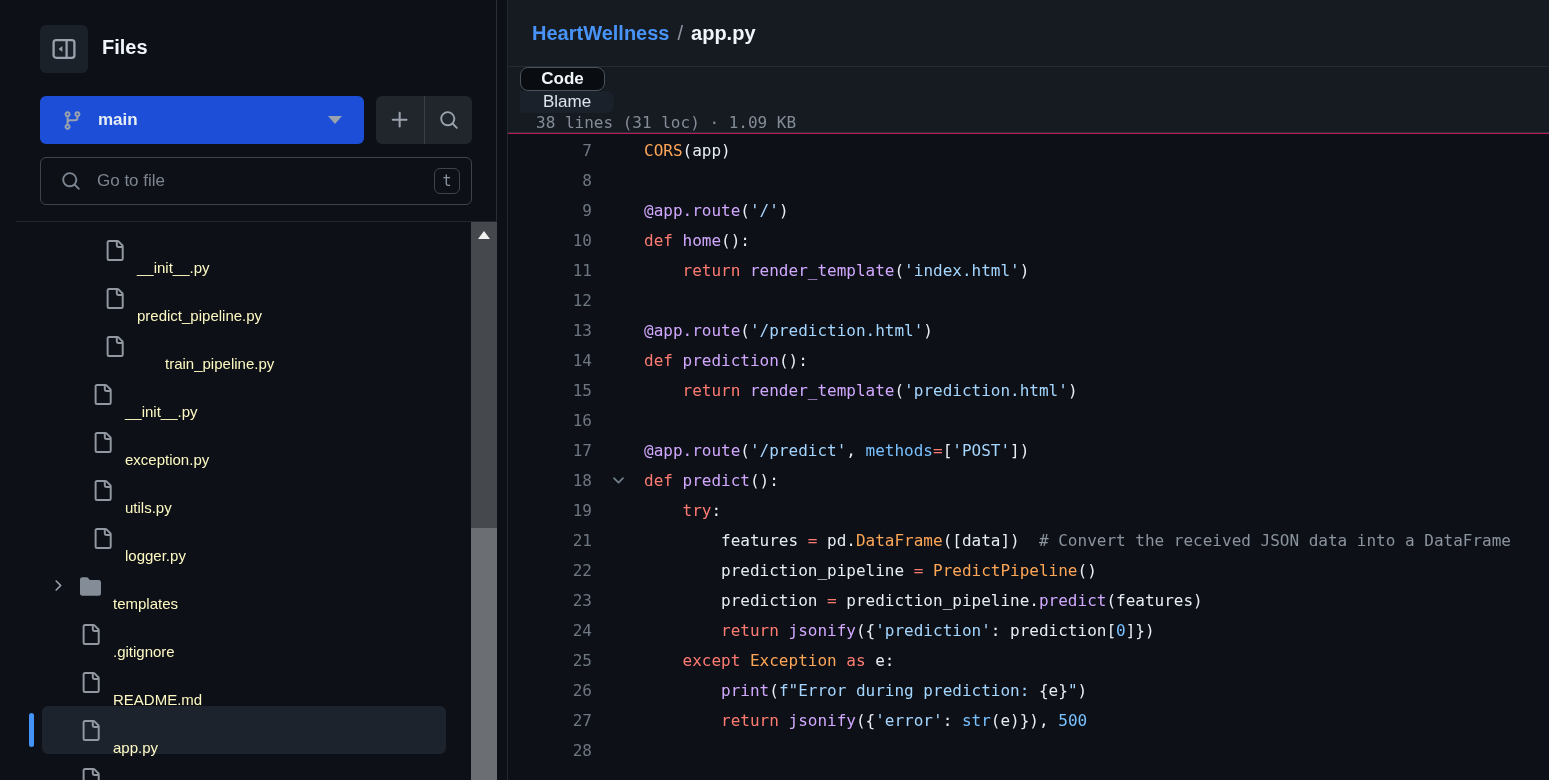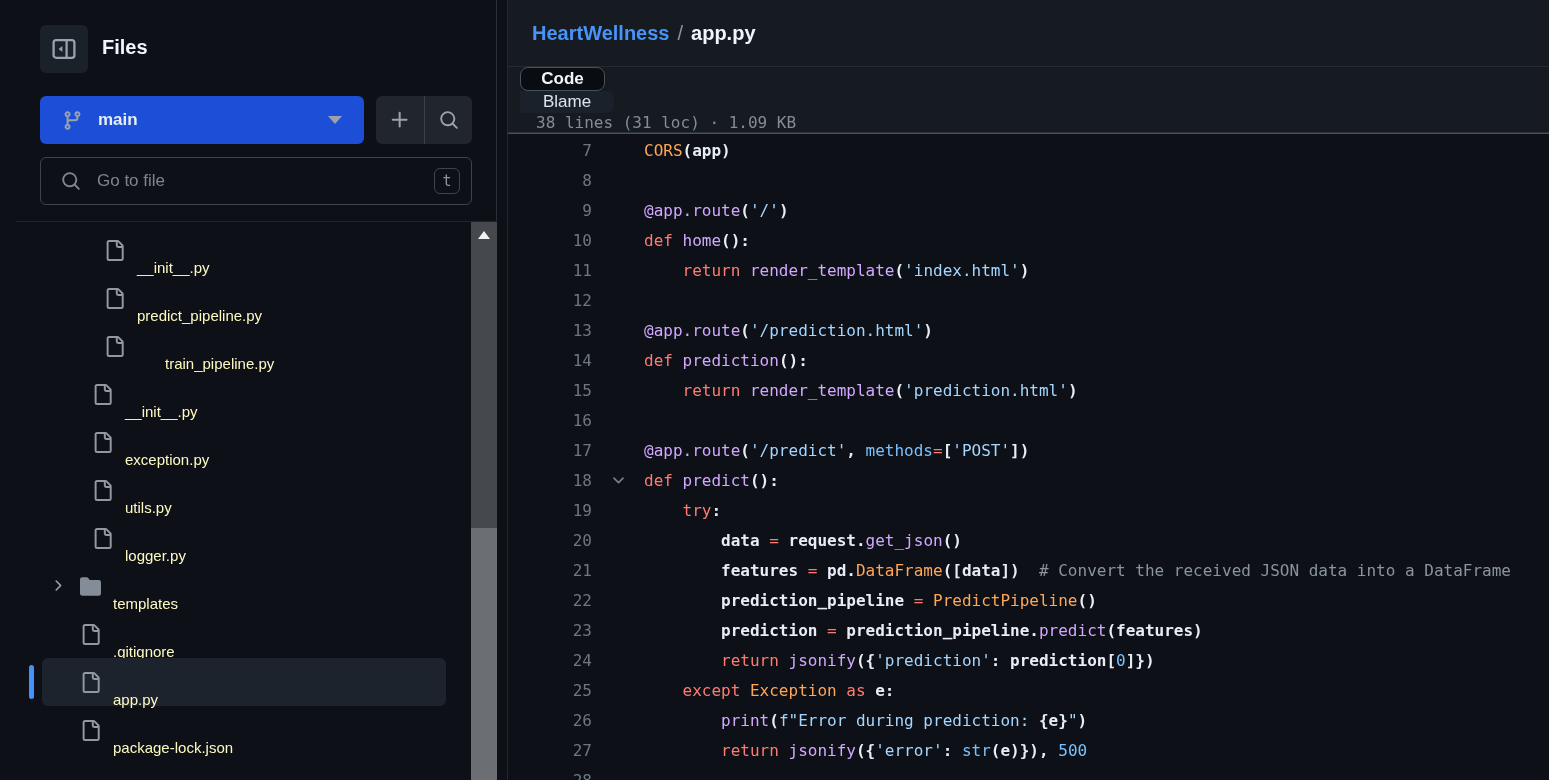--- a/index.html
+++ b/index.html
@@ -46,21 +46,21 @@
   .crumb-file{color:#f0f6fc;font-weight:700;}
   #tabs-row{height:65px;display:flex;align-items:flex-start;padding-left:12px;flex-direction:column;}
   .seg-code{display:flex;align-items:center;justify-content:center;width:85px;height:43px;background:#090d12;border:1px solid #4a525c;border-radius:8px;color:#f0f6fc;font-size:17px;font-weight:700;cursor:pointer;}
   .seg-blame{display:flex;align-items:center;justify-content:center;width:94px;height:43px;background:#1b212b;border:none;border-radius:0 8px 8px 0;color:#dde4ec;font-size:17px;font-weight:500;cursor:pointer;}
   .file-meta{margin-left:16px;color:#848d97;font-size:16px;font-family:"DejaVu Sans Mono","Liberation Mono",monospace;letter-spacing:0;}
   #code-area{position:absolute;left:0;top:134px;width:100%;height:646px;overflow:hidden;padding-top:1px;background:#0d1117;}
   .code-row{height:30px;display:flex;align-items:center;font-family:"DejaVu Sans Mono","Liberation Mono",monospace;font-size:16px;}
   .code-row .ln{flex:none;width:84px;text-align:right;color:#6e7681;cursor:pointer;}
   .code-row .fold{flex:none;width:52px;display:flex;align-items:center;justify-content:center;}
   .code-row .src{white-space:pre;}
-  .t-p{color:#e6edf3;font-weight:bold;} .t-k{color:#ff7b72;} .t-f{color:#d2a8ff;}
+  .t-p{color:#e6edf3;} .t-k{color:#ff7b72;} .t-f{color:#d2a8ff;}
   .t-s{color:#a5d6ff;} .t-c{color:#79c0ff;} .t-o{color:#ffa657;} .t-m{color:#8b949e;}
 </style>
 </head>
 <body>
 
 <div id="app">
 
   <div id="sidebar">
     <button class="toggle-btn">
       <span style="display:flex;">
@@ -182,20 +182,28 @@
           </span>
           <span class="t-label">templates</span>
         </div>
         <div class="tree-row" style="padding-left: 38px;">
           <span class="t-icon">
             <svg width="21" height="21" viewBox="0 0 16 16" fill="#9198a1">
               <path d="M2 1.75C2 .784 2.784 0 3.75 0h6.586c.464 0 .909.184 1.237.513l2.914 2.914c.329.328.513.773.513 1.237v9.586A1.75 1.75 0 0 1 13.25 16h-9.5A1.75 1.75 0 0 1 2 14.25Zm1.75-.25a.25.25 0 0 0-.25.25v12.5c0 .138.112.25.25.25h9.5a.25.25 0 0 0 .25-.25V6h-2.75A1.75 1.75 0 0 1 9 4.25V1.5Zm6.75.062V4.25c0 .138.112.25.25.25h2.688l-.011-.013-2.914-2.914-.013-.011Z"></path>
             </svg>
           </span>
           <span class="t-label">.gitignore</span>
+        </div>
+        <div class="tree-row" style="padding-left: 38px;">
+          <span class="t-icon">
+            <svg width="21" height="21" viewBox="0 0 16 16" fill="#9198a1">
+              <path d="M2 1.75C2 .784 2.784 0 3.75 0h6.586c.464 0 .909.184 1.237.513l2.914 2.914c.329.328.513.773.513 1.237v9.586A1.75 1.75 0 0 1 13.25 16h-9.5A1.75 1.75 0 0 1 2 14.25Zm1.75-.25a.25.25 0 0 0-.25.25v12.5c0 .138.112.25.25.25h9.5a.25.25 0 0 0 .25-.25V6h-2.75A1.75 1.75 0 0 1 9 4.25V1.5Zm6.75.062V4.25c0 .138.112.25.25.25h2.688l-.011-.013-2.914-2.914-.013-.011Z"></path>
+            </svg>
+          </span>
+          <span class="t-label">README.md</span>
         </div>
         <div class="tree-row selected" style="padding-left: 38px;">
           <span class="accent-bar"></span>
           <span class="t-icon">
             <svg width="21" height="21" viewBox="0 0 16 16" fill="#9198a1">
               <path d="M2 1.75C2 .784 2.784 0 3.75 0h6.586c.464 0 .909.184 1.237.513l2.914 2.914c.329.328.513.773.513 1.237v9.586A1.75 1.75 0 0 1 13.25 16h-9.5A1.75 1.75 0 0 1 2 14.25Zm1.75-.25a.25.25 0 0 0-.25.25v12.5c0 .138.112.25.25.25h9.5a.25.25 0 0 0 .25-.25V6h-2.75A1.75 1.75 0 0 1 9 4.25V1.5Zm6.75.062V4.25c0 .138.112.25.25.25h2.688l-.011-.013-2.914-2.914-.013-.011Z"></path>
             </svg>
           </span>
           <span class="t-label">app.py</span>
         </div>
@@ -292,25 +300,20 @@
             </svg>
           </span>
           <span class="src"><span class="t-k">def</span><span class="t-p"> </span><span class="t-f">predict</span><span class="t-p">():</span></span>
         </div>
         <div class="code-row">
           <span class="ln">19</span>
           <span class="fold"></span>
           <span class="src"><span class="t-p">    </span><span class="t-k">try</span><span class="t-p">:</span></span>
         </div>
         <div class="code-row">
-          <span class="ln">20</span>
-          <span class="fold"></span>
-          <span class="src"><span class="t-p">        data </span><span class="t-k">=</span><span class="t-p"> request.</span><span class="t-f">get_json</span><span class="t-p">()</span></span>
-        </div>
-        <div class="code-row">
           <span class="ln">21</span>
           <span class="fold"></span>
           <span class="src"><span class="t-p">        features </span><span class="t-k">=</span><span class="t-p"> pd.</span><span class="t-o">DataFrame</span><span class="t-p">([data])  </span><span class="t-m"># Convert the received JSON data into a DataFrame</span></span>
         </div>
         <div class="code-row">
           <span class="ln">22</span>
           <span class="fold"></span>
           <span class="src"><span class="t-p">        prediction_pipeline </span><span class="t-k">=</span><span class="t-p"> </span><span class="t-o">PredictPipeline</span><span class="t-p">()</span></span>
         </div>
         <div class="code-row">

